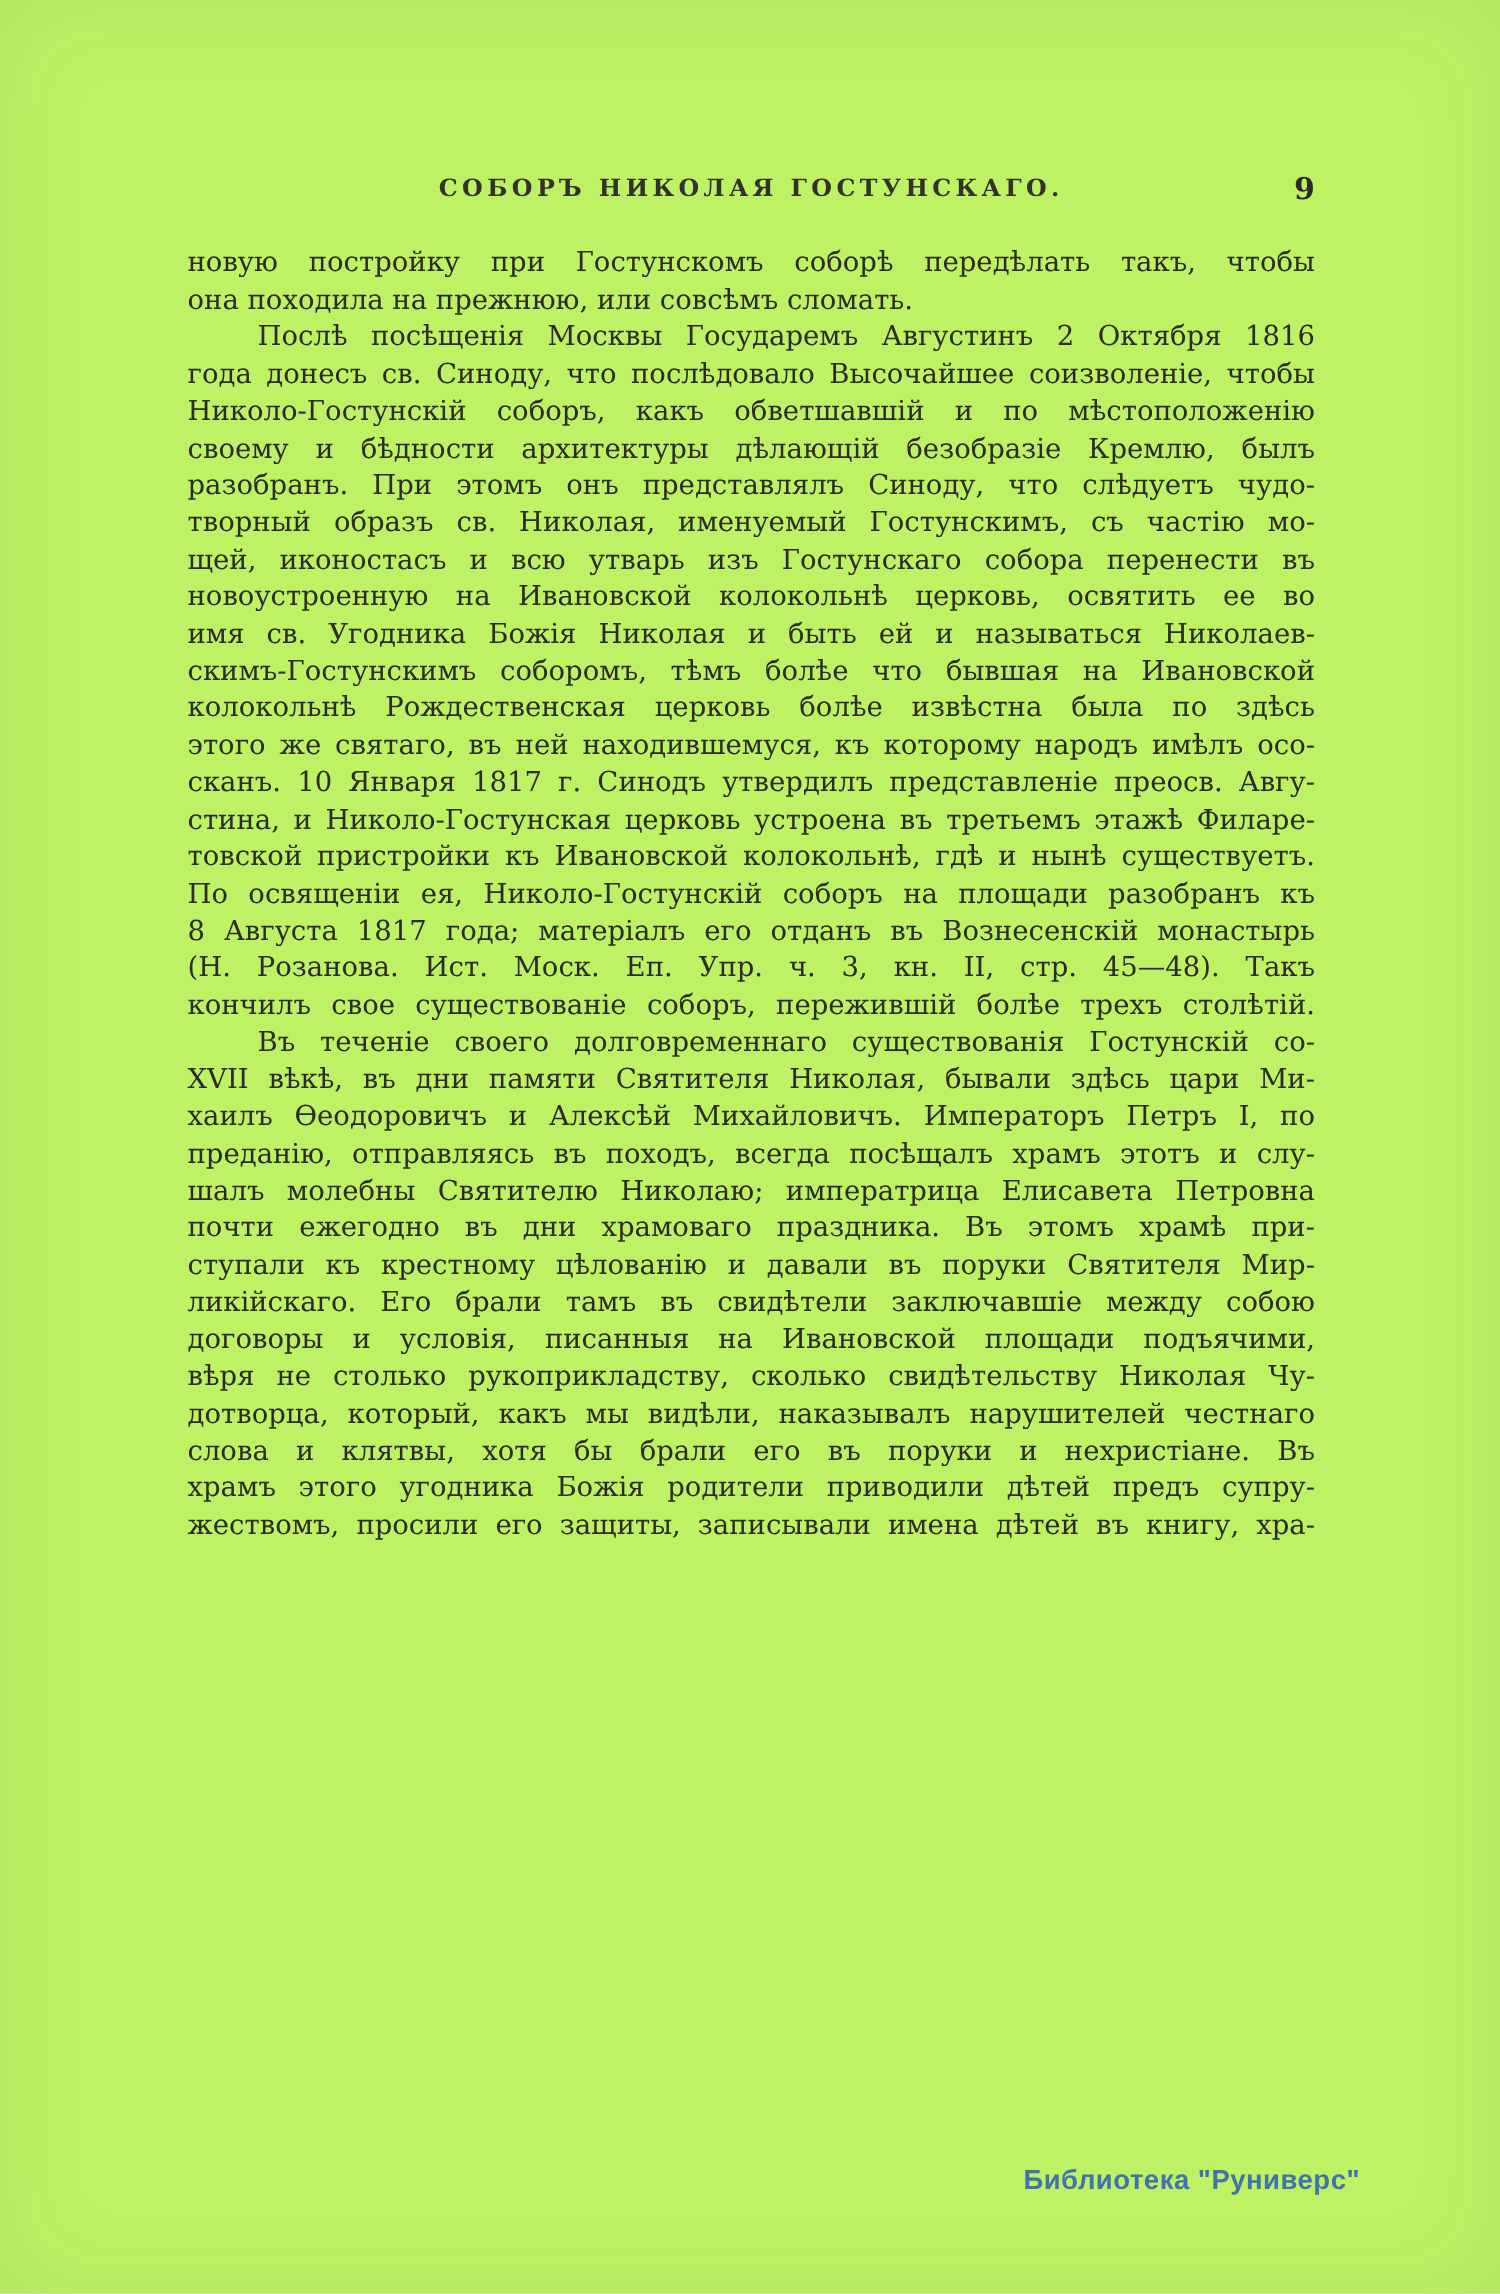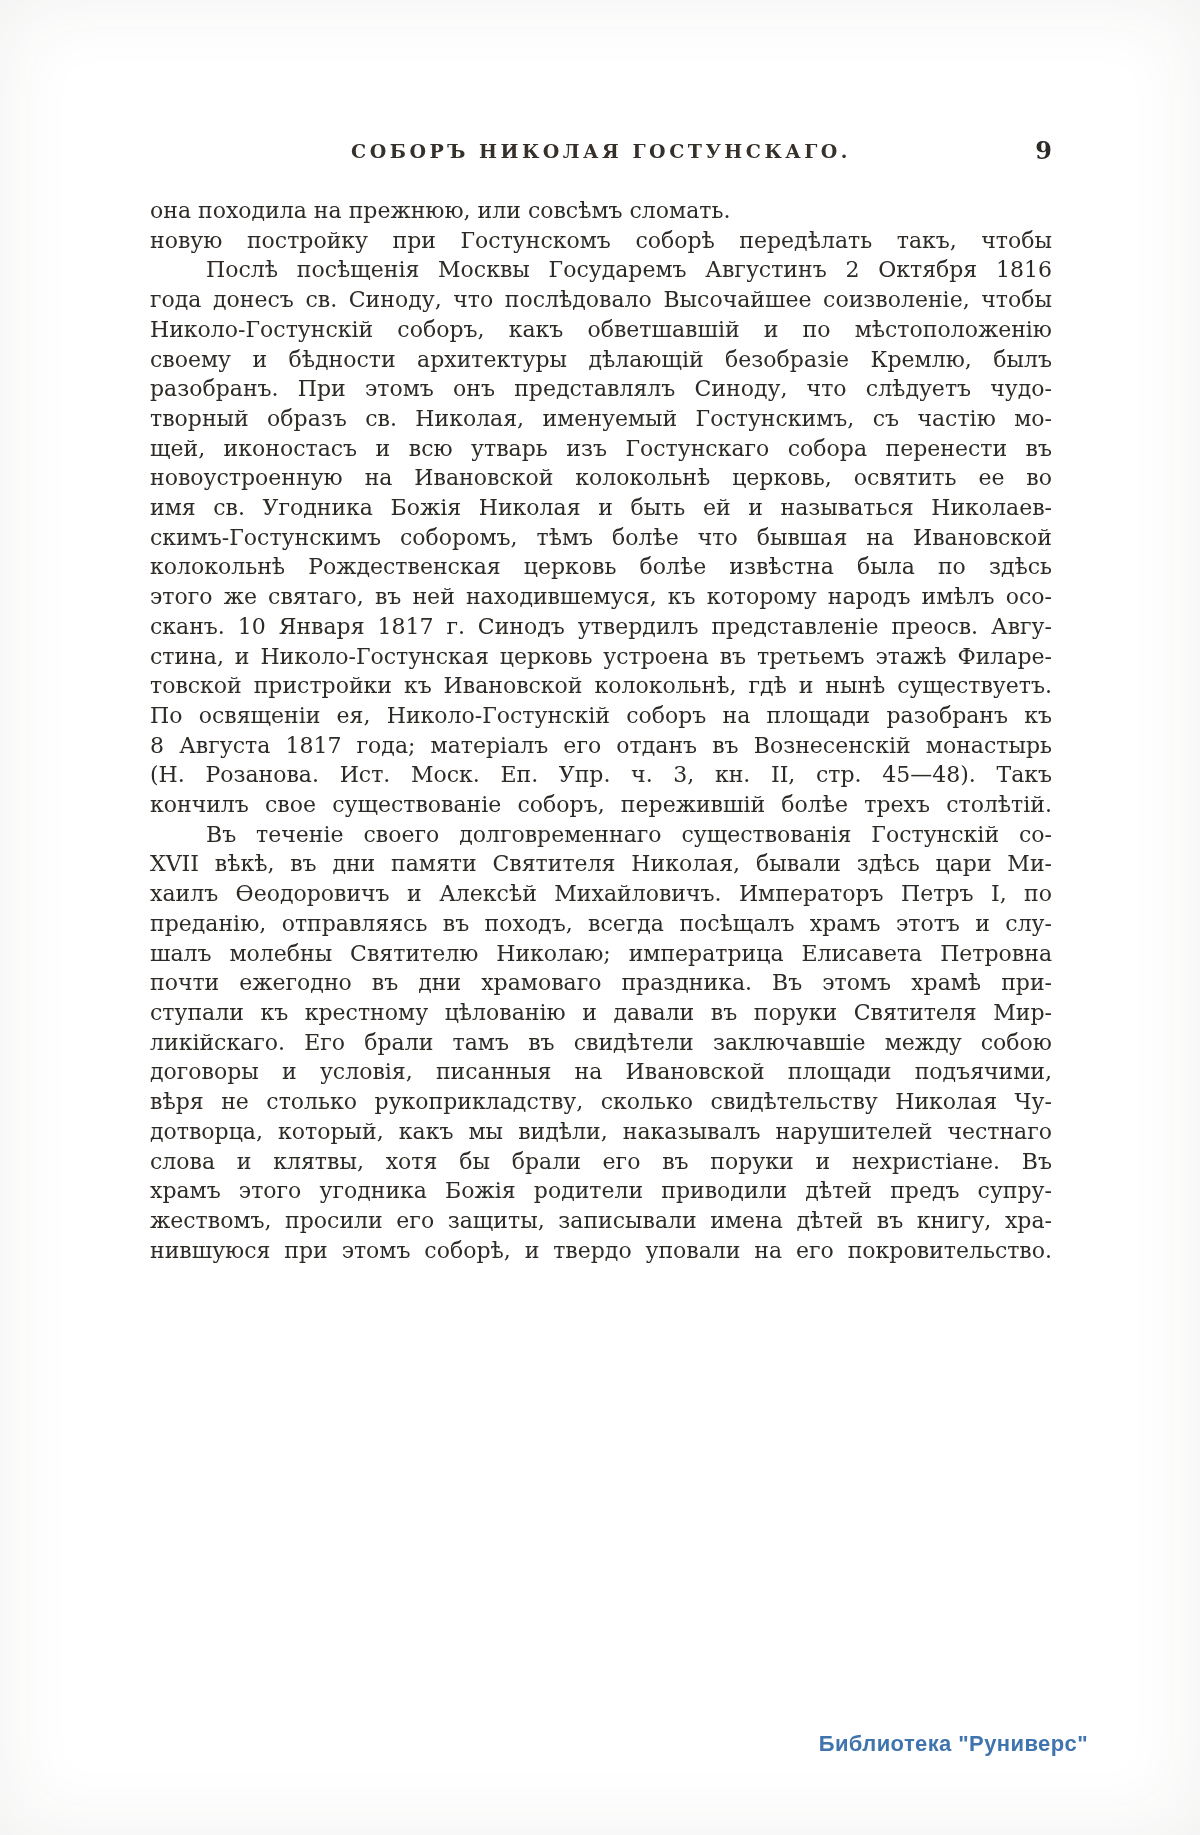--- a/index.html
+++ b/index.html
@@ -1,20 +1,20 @@
 <!DOCTYPE html>
 <html><head>
 <meta charset="utf-8">
 <style>
   html,body{margin:0;padding:0;background:#e9e9e7;}
   .page{
     position:relative;
     width:1200px;height:1835px;
     margin:0 auto;
-    background:#ffffff;
+    background:#bef264;
     color:#2e2a26;
     font-family:"DejaVu Serif","Liberation Serif",serif;
     box-shadow: inset 0 0 80px rgba(60,55,45,0.07);
     overflow:hidden;
   }
   .content{position:absolute;left:150px;top:140px;width:902px;}
   .runhead{position:relative;height:34px;margin-bottom:22px;}
   .runhead-title{
     text-align:center;
     font-size:19px;
@@ -50,22 +50,22 @@
 
 <div class="page">
   <div class="content">
 
     <div class="runhead">
       <div class="runhead-title">СОБОРЪ НИКОЛАЯ ГОСТУНСКАГО.</div>
       <div class="pagenum">9</div>
     </div>
 
     <div class="para">
+      <div class="line">новую постройку при Гостунскомъ соборѣ передѣлать такъ, чтобы</div>
       <div class="line left-last">она походила на прежнюю, или совсѣмъ сломать.</div>
-      <div class="line">новую постройку при Гостунскомъ соборѣ передѣлать такъ, чтобы</div>
     </div>
 
     <div class="para">
       <div class="line first">Послѣ посѣщенія Москвы Государемъ Августинъ 2 Октября 1816</div>
       <div class="line">года донесъ св. Синоду, что послѣдовало Высочайшее соизволеніе, чтобы</div>
       <div class="line">Николо-Гостунскій соборъ, какъ обветшавшій и по мѣстоположенію</div>
       <div class="line">своему и бѣдности архитектуры дѣлающій безобразіе Кремлю, былъ</div>
       <div class="line">разобранъ. При этомъ онъ представлялъ Синоду, что слѣдуетъ чудо-</div>
       <div class="line">творный образъ св. Николая, именуемый Гостунскимъ, съ частію мо-</div>
       <div class="line">щей, иконостасъ и всю утварь изъ Гостунскаго собора перенести въ</div>
@@ -91,19 +91,18 @@
       <div class="line">шалъ молебны Святителю Николаю; императрица Елисавета Петровна</div>
       <div class="line">почти ежегодно въ дни храмоваго праздника. Въ этомъ храмѣ при-</div>
       <div class="line">ступали къ крестному цѣлованію и давали въ поруки Святителя Мир-</div>
       <div class="line">ликійскаго. Его брали тамъ въ свидѣтели заключавшіе между собою</div>
       <div class="line">договоры и условія, писанныя на Ивановской площади подъячими,</div>
       <div class="line">вѣря не столько рукоприкладству, сколько свидѣтельству Николая Чу-</div>
       <div class="line">дотворца, который, какъ мы видѣли, наказывалъ нарушителей честнаго</div>
       <div class="line">слова и клятвы, хотя бы брали его въ поруки и нехристіане. Въ</div>
       <div class="line">храмъ этого угодника Божія родители приводили дѣтей предъ супру-</div>
       <div class="line">жествомъ, просили его защиты, записывали имена дѣтей въ книгу, хра-</div>
-      <div class="line">нившуюся при этомъ соборѣ, и твердо уповали на его покровительство.</div>
     </div>
 
   </div>
 
   <div class="footer">Библиотека "Руниверс"</div>
 </div>
 
 </body></html>

